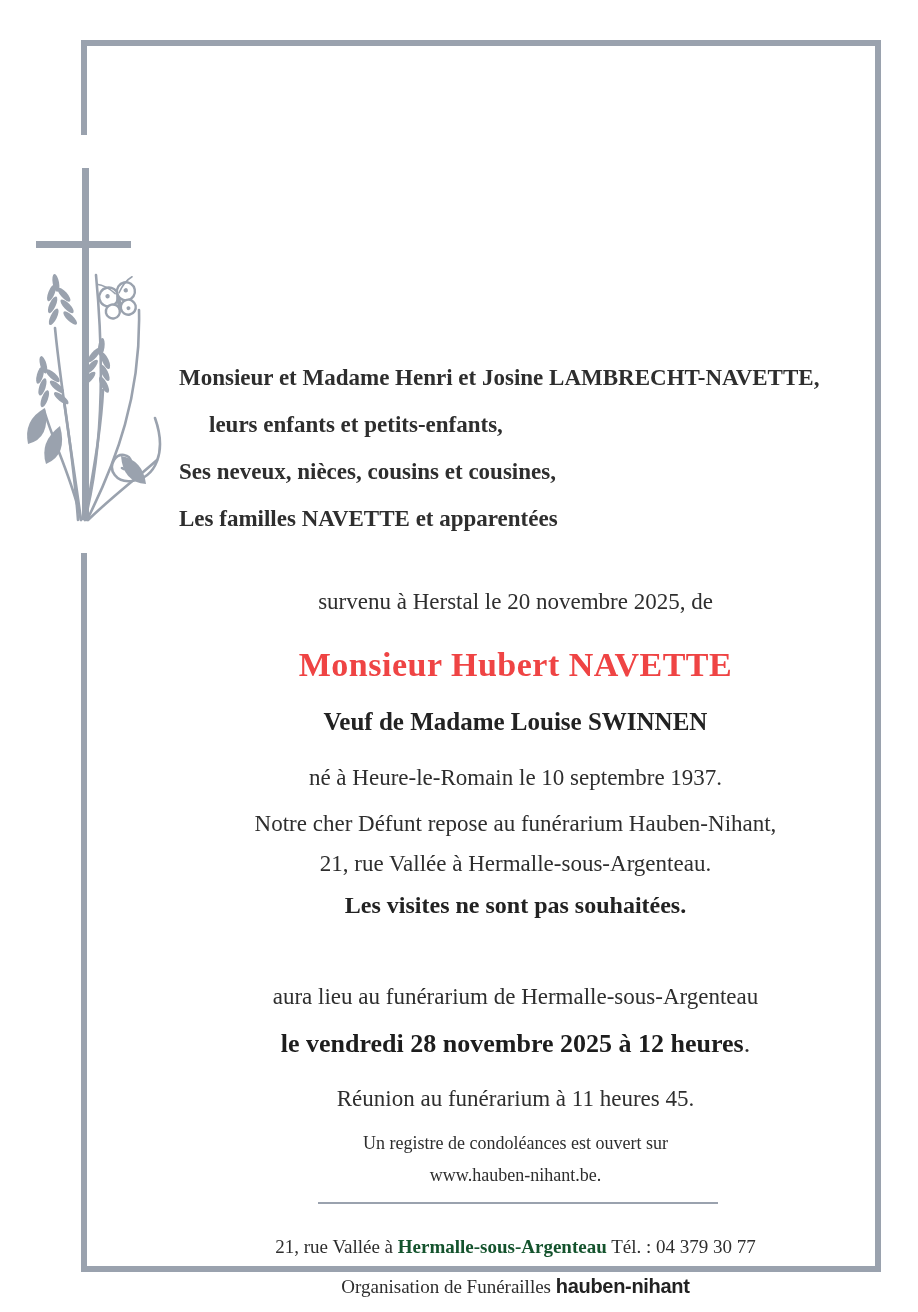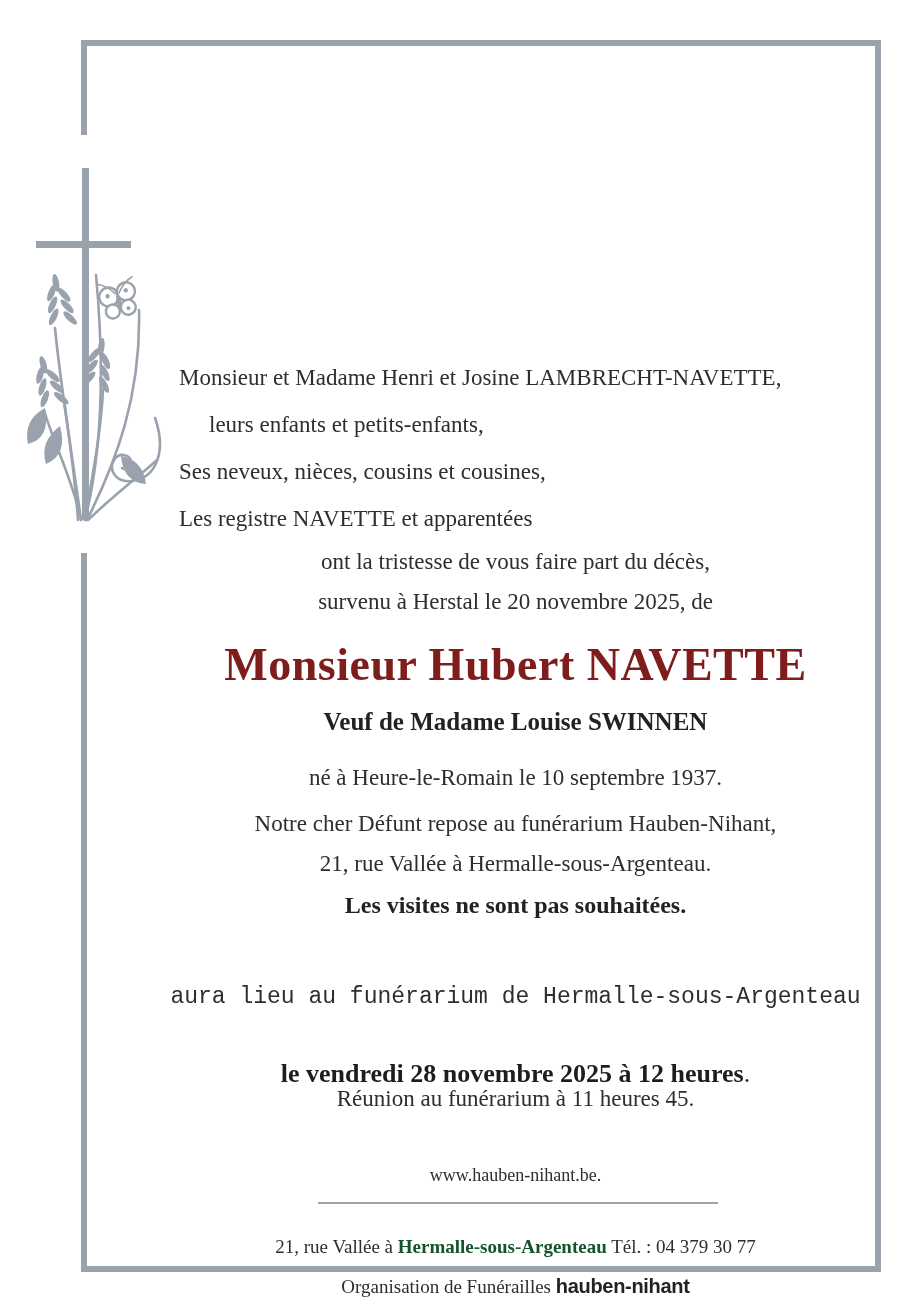--- a/index.html
+++ b/index.html
@@ -47,23 +47,23 @@
   .center-line {
     position: absolute;
     left: 150px;
     width: 731px;
     text-align: center;
     font-size: 23px;
     line-height: 30px;
     white-space: nowrap;
   }
   .deceased-name {
-    font-size: 46px;
+    font-size: 34px;
     font-weight: bold;
-    color: #7f1d1d;
+    color: #ef4444;
     letter-spacing: 0.5px;
     font-family: Liberation Serif, serif;
   }
   .widower { font-size: 25px; font-weight: bold; color: #222222; }
   .bold-line { font-weight: bold; color: #222222; font-size: 24px; }
   .date-line { font-size: 26px; }
   .date-line .date-bold { font-weight: bold; color: #1d1d1d; }
   .small-line { font-size: 18px; }
 
   .footer-divider {
@@ -158,43 +158,43 @@
         <circle cx="8" cy="8" r="2"></circle>
         <ellipse cx="0" cy="0" rx="2.2" ry="9"></ellipse>
         <g fill="none" stroke="#9aa2ae" stroke-width="1.6" stroke-linecap="round">
           <path d="M-2 -9 C -7 -16, -12 -20, -18 -22"></path>
           <path d="M2 -9 C 7 -16, 12 -20, 18 -22"></path>
         </g>
       </g>
     </g>
   </svg>
 
-  <div class="family-block" style="top:354px;">
+  <div class="family-block" style="top:354px;font-weight:bold;">
     <div class="family-line">Monsieur et Madame Henri et Josine LAMBRECHT-NAVETTE,</div>
     <div class="family-line indent">leurs enfants et petits-enfants,</div>
     <div class="family-line">Ses neveux, nièces, cousins et cousines,</div>
-    <div class="family-line">Les registre NAVETTE et apparentées</div>
+    <div class="family-line">Les familles NAVETTE et apparentées</div>
   </div>
 
-  <div class="center-line" style="top:547px;">ont la tristesse de vous faire part du décès,</div>
   <div class="center-line" style="top:587px;">survenu à Herstal le 20 novembre 2025, de</div>
 
   <div class="center-line deceased-name" style="top:642px; line-height:46px;">Monsieur Hubert NAVETTE</div>
   <div class="center-line widower" style="top:707px;">Veuf de Madame Louise SWINNEN</div>
 
   <div class="center-line" style="top:763px;">né à Heure-le-Romain le 10 septembre 1937.</div>
   <div class="center-line" style="top:809px;">Notre cher Défunt repose au funérarium Hauben-Nihant,</div>
   <div class="center-line" style="top:849px;">21, rue Vallée à Hermalle-sous-Argenteau.</div>
   <div class="center-line bold-line" style="top:890px;">Les visites ne sont pas souhaitées.</div>
 
-  <div class="center-line" style="top:982px;font-family:Liberation Mono, monospace;">aura lieu au funérarium de Hermalle-sous-Argenteau</div>
-
-  <div class="center-line date-line" style="top:1057px; line-height:34px;"><span class="date-bold">le vendredi 28 novembre 2025 à 12 heures</span><span>.</span></div>
+  <div class="center-line" style="top:982px;">aura lieu au funérarium de Hermalle-sous-Argenteau</div>
+
+  <div class="center-line date-line" style="top:1027px; line-height:34px;"><span class="date-bold">le vendredi 28 novembre 2025 à 12 heures</span><span>.</span></div>
 
   <div class="center-line" style="top:1084px;">Réunion au funérarium à 11 heures 45.</div>
 
+  <div class="center-line small-line" style="top:1131px; line-height:24px;">Un registre de condoléances est ouvert sur</div>
   <div class="center-line small-line" style="top:1163px; line-height:24px;">www.hauben-nihant.be.</div>
 
   <div class="footer-divider"></div>
   <div class="footer-line" style="top:1274px;"><span>Organisation de Funérailles </span><span class="org-name">hauben-nihant</span></div>
   <div class="footer-line" style="top:1235px;"><span>21, rue Vallée à </span><span class="addr-bold">Hermalle-sous-Argenteau</span><span>  Tél. : 04 379 30 77</span></div>
 
 </div>
 
 </body></html>

